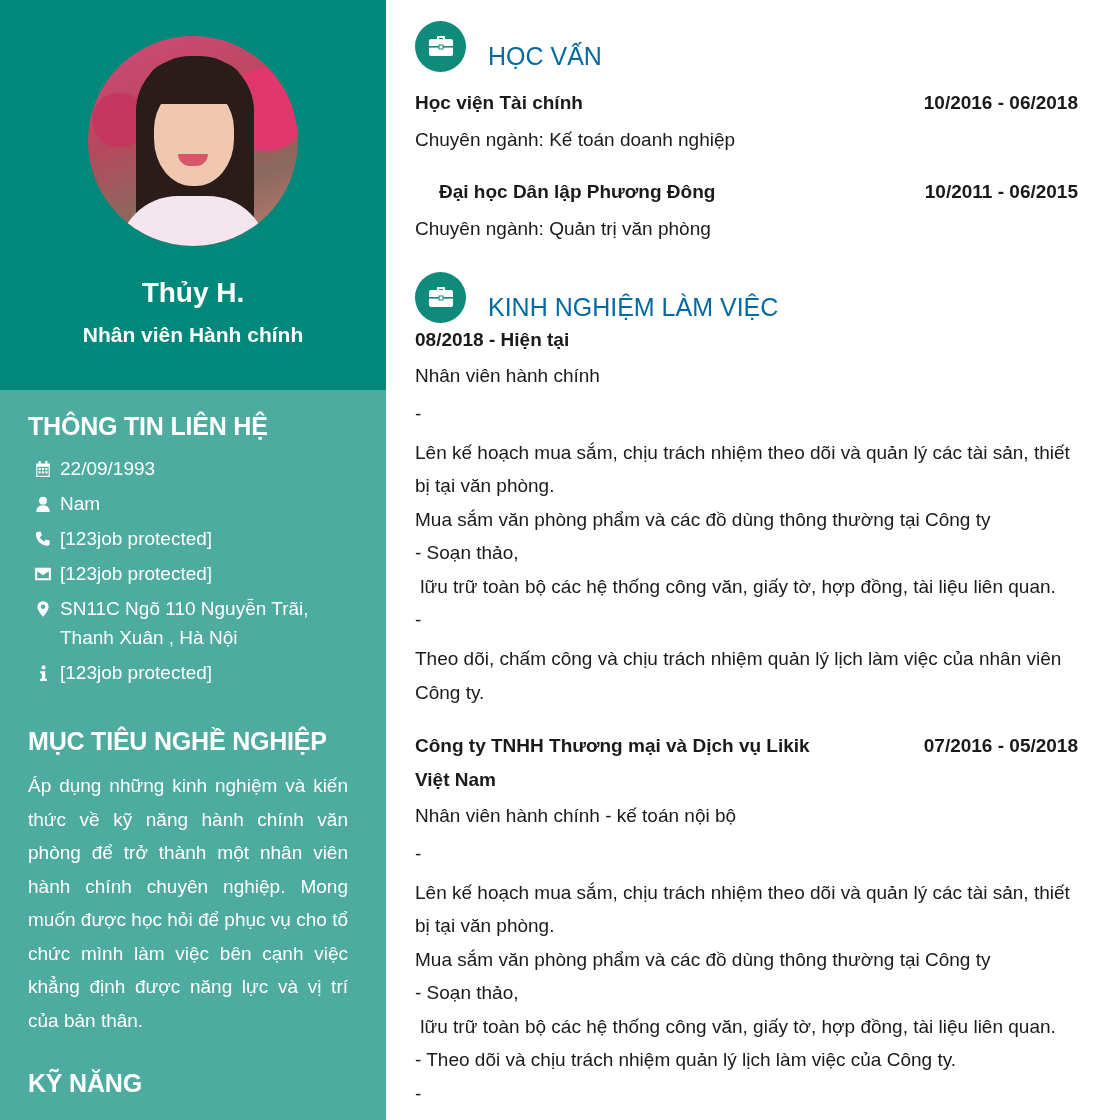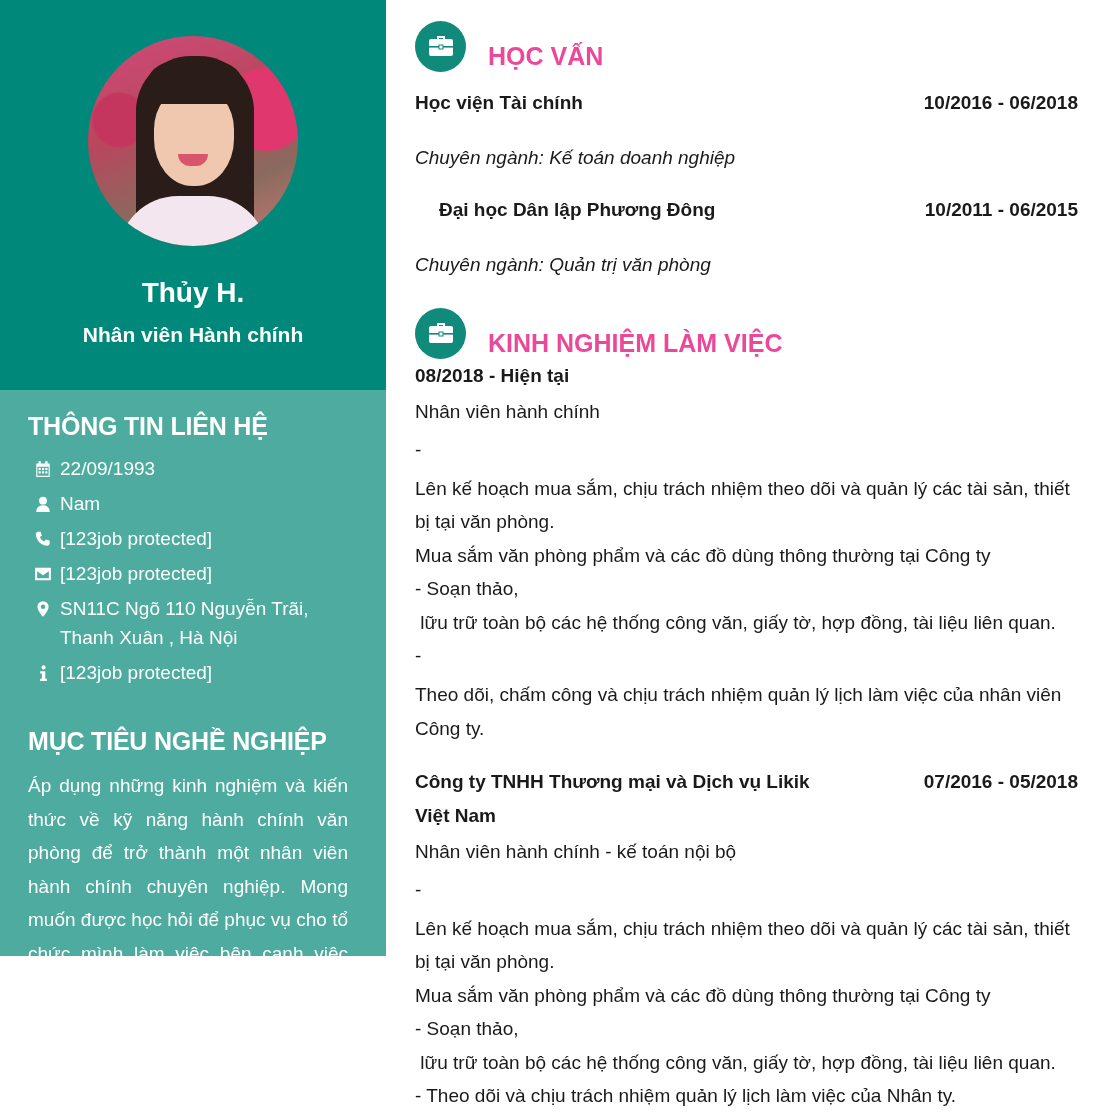--- a/index.html
+++ b/index.html
@@ -1,20 +1,20 @@
 <!DOCTYPE html>
 <html><head>
   <meta charset="utf-8">
   <style>
     * { box-sizing: border-box; margin: 0; padding: 0; }
     html, body { width: 1106px; height: 1120px; overflow: hidden; background: #ffffff; }
     body { font-family: "Liberation Sans", sans-serif; position: relative; }
 
     .left {
-      position: absolute; left: 0; top: 0; width: 386px; height: 956px;
+      position: absolute; left: 0; top: 0; width: 386px; height: 1120px;
       background: #4DAB9F; color: #ffffff;
     }
     .left-header {
       height: 390px; background: #00897B;
       display: flex; flex-direction: column; align-items: center;
       padding-top: 36px;
     }
     .avatar {
       width: 210px; height: 210px; border-radius: 50%; overflow: hidden; position: relative;
       background: radial-gradient(circle at 85% 35%, #e0386e 0 18%, transparent 19%),
@@ -74,34 +74,34 @@
     }
     .sec-head {
       display: flex; align-items: center; height: 52px;
     }
     .sec-icon {
       width: 51px; height: 51px; border-radius: 50%; background: #0F8A7B;
       display: flex; align-items: center; justify-content: center; margin-right: 22px;
     }
     .sec-icon svg { width: 28px; height: 24px; }
     .sec-title {
-      font-size: 25px; font-weight: bold; color: #ec4899; line-height: 30px; margin-top: 20px;
+      font-size: 25px; font-weight: normal; color: #0369a1; line-height: 30px; margin-top: 20px;
     }
     .item-head {
       display: flex; justify-content: space-between; align-items: flex-start;
       font-size: 19px; font-weight: bold; line-height: 34px;
     }
     .item-head .org { max-width: 430px; }
     .item-head .date { white-space: nowrap; }
     .line { font-size: 19px; line-height: 33.5px; }
 
     #edu { padding-top: 20px; }
     #edu .item-head { margin-top: 14px; align-items: flex-end; }
     #edu .entry + .entry .item-head { margin-top: 18px; margin-left: 24px; }
-    #edu .line { margin-top: 21px; font-style: italic; }
+    #edu .line { margin-top: 3px; }
     #exp { margin-top: 26px; }
     #exp .entry:first-of-type .item-head { margin-top: 13px; }
     #exp .entry + .entry { margin-top: 20px; }
     .desc { margin-top: 4px; }
     .desc .line.dash { height: 39px; }
   </style>
 </head>
 <body>
 
 <aside class="left">
@@ -251,18 +251,18 @@
         <span class="org">Công ty TNHH Thương mại và Dịch vụ Likik Việt Nam</span>
         <span class="date">07/2016 - 05/2018</span>
       </div>
       <div class="line" style="margin-top:2px;">Nhân viên hành chính - kế toán nội bộ</div>
       <div class="desc">
         <div class="line dash">-</div>
         <div class="line">Lên kế hoạch mua sắm, chịu trách nhiệm theo dõi và quản lý các tài sản, thiết bị tại văn phòng.</div>
         <div class="line">Mua sắm văn phòng phẩm và các đồ dùng thông thường tại Công ty</div>
         <div class="line">- Soạn thảo,</div>
         <div class="line" style="white-space:pre;"> lữu trữ toàn bộ các hệ thống công văn, giấy tờ, hợp đồng, tài liệu liên quan.</div>
-        <div class="line">- Theo dõi và chịu trách nhiệm quản lý lịch làm việc của Nhân ty.</div>
+        <div class="line">- Theo dõi và chịu trách nhiệm quản lý lịch làm việc của Công ty.</div>
         <div class="line dash">-</div>
       </div>
     </div>
   </section>
 </main>
 
 </body></html>

